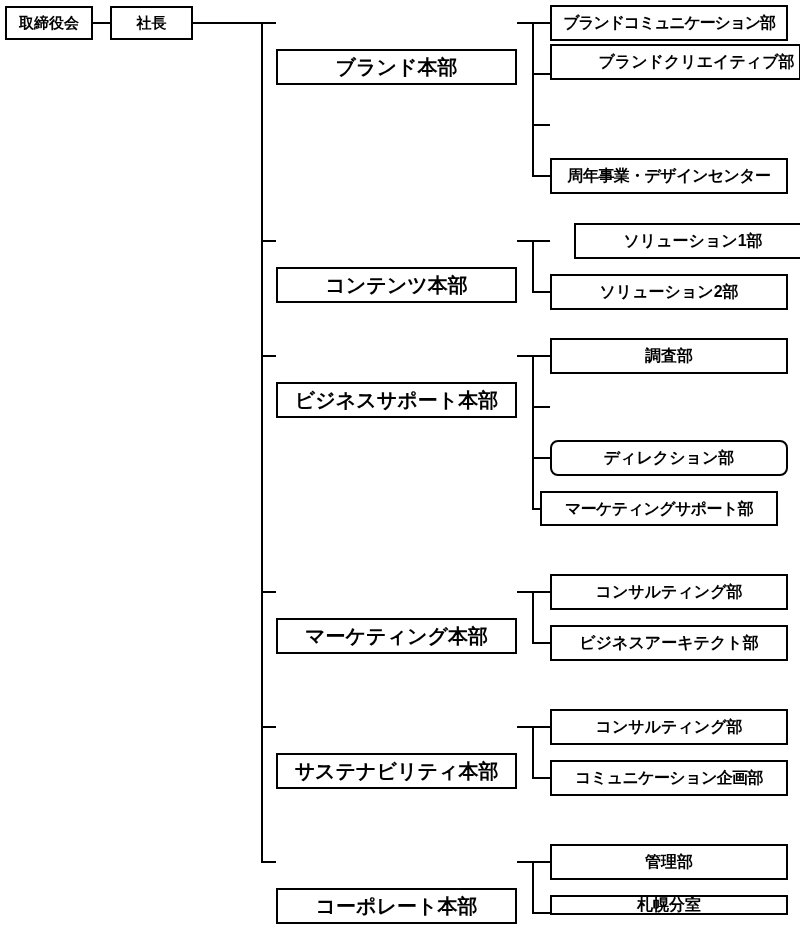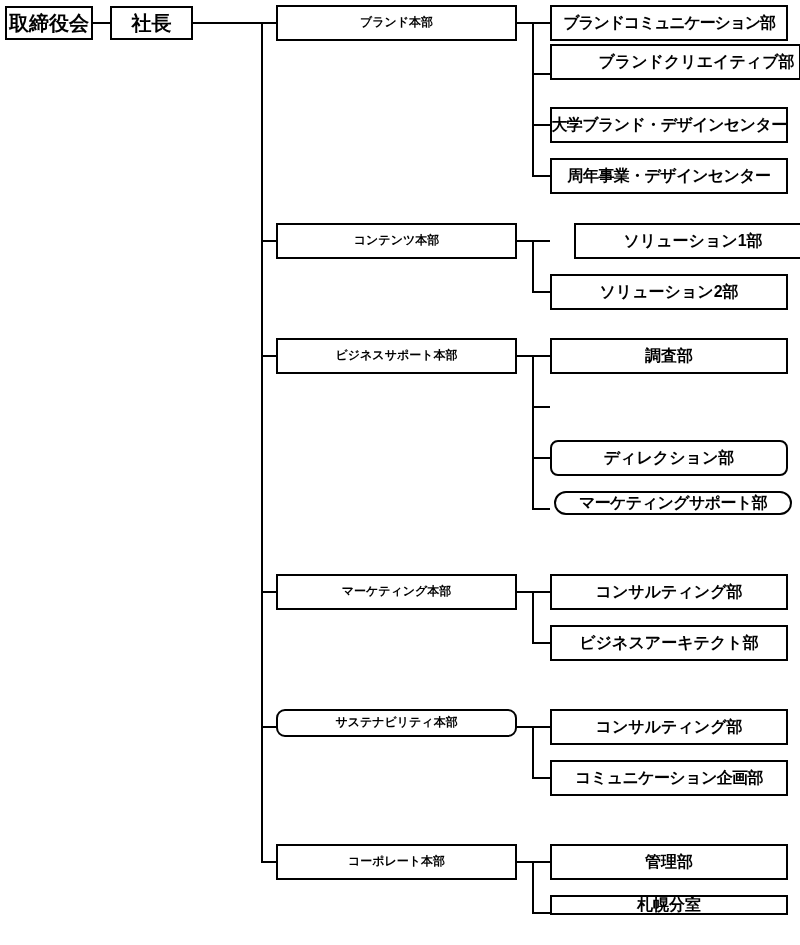--- a/index.html
+++ b/index.html
@@ -18,22 +18,22 @@
     display:flex;
     align-items:center;
     justify-content:center;
     text-align:center;
     color:#000000;
     font-weight:700;
     line-height:1.1;
     white-space:nowrap;
     z-index:3;
   }
-  .box.lvl0{font-size:20px;}
-  .box.lvl1{font-size:12px;}
+  .box.lvl0{font-size:15px;}
+  .box.lvl1{font-size:20px;margin-top:44px;}
   .box.lvl2{font-size:16px;}
   .box.tight{letter-spacing:-0.6px;}
   .box.tighter{letter-spacing:-1.2px;}
   .line{
     position:absolute;
     background:#000000;
     z-index:1;
   }
   .hline{height:2px;}
   .vline{width:2px;}
@@ -57,21 +57,20 @@
   <div class="line hline" style="left:261px;top:22px;width:15px;"></div>
   <div class="line hline" style="left:517px;top:22px;width:33px;"></div>
   <div class="line vline" style="left:532px;top:22px;height:155px;"></div>
 
   <div class="box lvl2 tighter" style="left:550px;top:5px;width:238px;height:36px;">ブランドコミュニケーション部</div>
   <div class="line hline" style="left:532px;top:22px;width:18px;"></div>
 
   <div class="box lvl2" style="left:550px;top:44px;width:251px;height:36px;padding-left:42px;">ブランドクリエイティブ部</div>
   <div class="line hline" style="left:532px;top:73px;width:18px;"></div>
 
-  <div class="box lvl2 tight" style="left:550px;top:107px;width:238px;height:36px;">大学ブランド・デザインセンター</div>
   <div class="line hline" style="left:532px;top:124px;width:18px;"></div>
 
   <div class="box lvl2 tight" style="left:550px;top:158px;width:238px;height:36px;text-align:center;">周年事業・デザインセンター</div>
   <div class="line hline" style="left:532px;top:175px;width:18px;"></div>
 
   <div class="box lvl1" style="left:276px;top:223px;width:241px;height:36px;">コンテンツ本部</div>
   <div class="line hline" style="left:261px;top:240px;width:15px;"></div>
   <div class="line hline" style="left:517px;top:240px;width:33px;"></div>
   <div class="line vline" style="left:532px;top:240px;height:52px;"></div>
 
@@ -87,35 +86,35 @@
   <div class="line vline" style="left:532px;top:355px;height:155px;"></div>
 
   <div class="box lvl2" style="left:550px;top:338px;width:238px;height:36px;">調査部</div>
   <div class="line hline" style="left:532px;top:355px;width:18px;"></div>
 
   <div class="line hline" style="left:532px;top:406px;width:18px;"></div>
 
   <div class="box lvl2" style="left:550px;top:440px;width:238px;height:36px;border-radius:8px;">ディレクション部</div>
   <div class="line hline" style="left:532px;top:457px;width:18px;"></div>
 
-  <div class="box lvl2 tight" style="left:554px;top:491px;width:238px;height:24px;border-radius:13px;">マーケティングサポート部</div>
+  <div class="box lvl2 tight" style="left:540px;top:491px;width:238px;height:35px;">マーケティングサポート部</div>
   <div class="line hline" style="left:532px;top:508px;width:18px;"></div>
 
   <div class="box lvl1" style="left:276px;top:574px;width:241px;height:36px;">マーケティング本部</div>
   <div class="line hline" style="left:261px;top:591px;width:15px;"></div>
   <div class="line hline" style="left:517px;top:591px;width:33px;"></div>
   <div class="line vline" style="left:532px;top:591px;height:52px;"></div>
 
   <div class="box lvl2" style="left:550px;top:574px;width:238px;height:36px;">コンサルティング部</div>
   <div class="line hline" style="left:532px;top:591px;width:18px;"></div>
 
   <div class="box lvl2" style="left:550px;top:625px;width:238px;height:36px;">ビジネスアーキテクト部</div>
   <div class="line hline" style="left:532px;top:642px;width:18px;"></div>
 
-  <div class="box lvl1" style="left:276px;top:709px;width:241px;height:28px;border-radius:9px;">サステナビリティ本部</div>
+  <div class="box lvl1" style="left:276px;top:709px;width:241px;height:36px;">サステナビリティ本部</div>
   <div class="line hline" style="left:261px;top:726px;width:15px;"></div>
   <div class="line hline" style="left:517px;top:726px;width:33px;"></div>
   <div class="line vline" style="left:532px;top:726px;height:52px;"></div>
 
   <div class="box lvl2" style="left:550px;top:709px;width:238px;height:36px;">コンサルティング部</div>
   <div class="line hline" style="left:532px;top:726px;width:18px;"></div>
 
   <div class="box lvl2 tight" style="left:550px;top:760px;width:238px;height:36px;">コミュニケーション企画部</div>
   <div class="line hline" style="left:532px;top:777px;width:18px;"></div>
 

